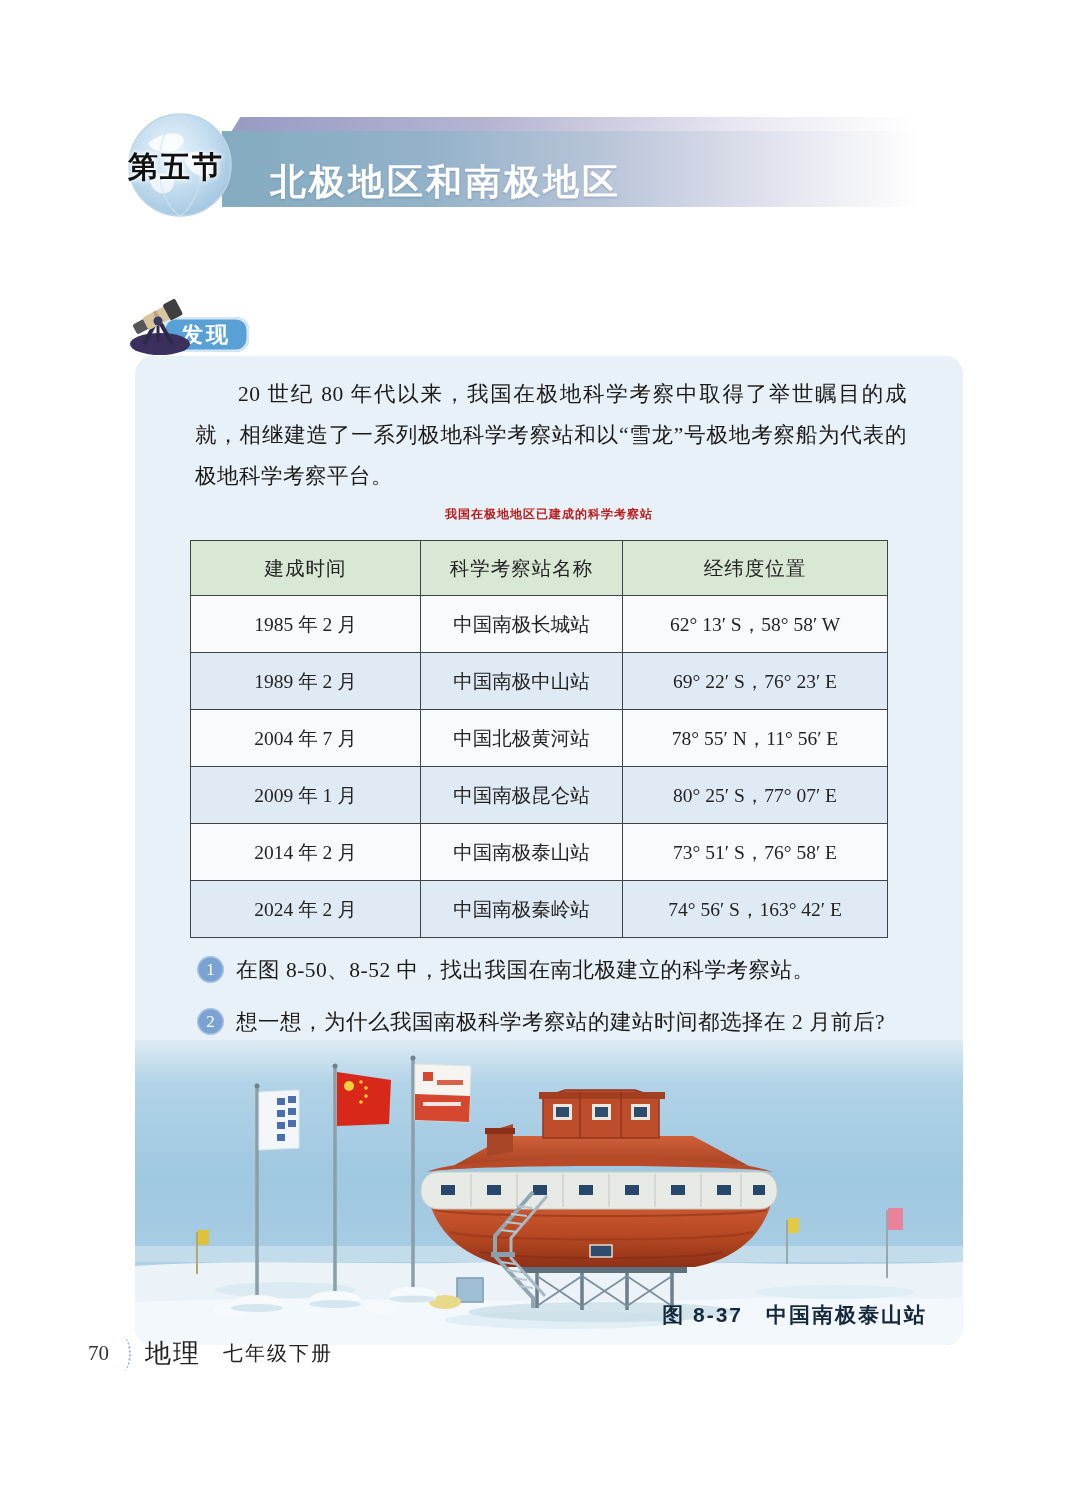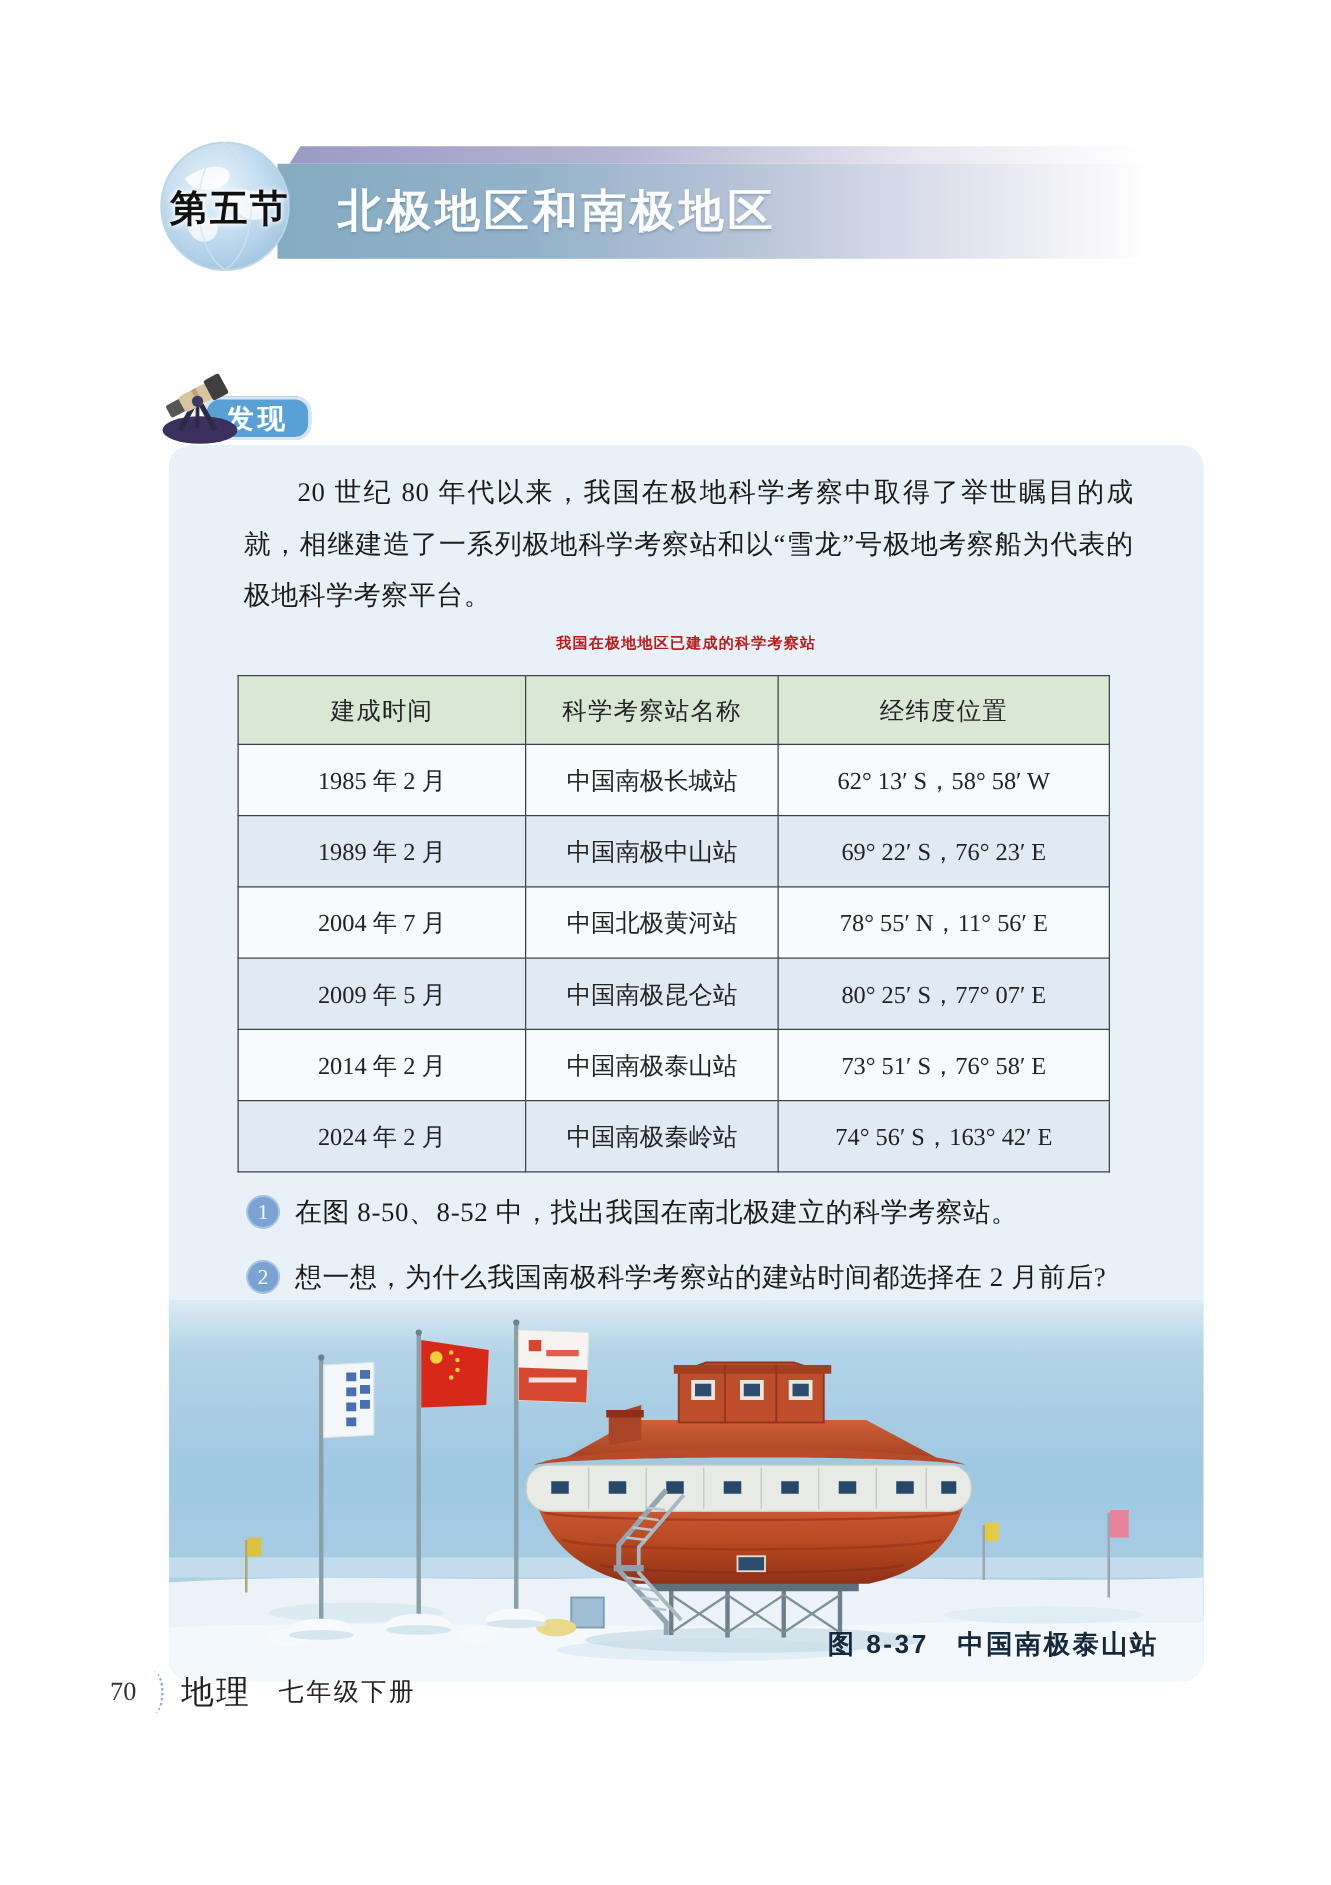--- a/index.html
+++ b/index.html
@@ -10,30 +10,30 @@
 
   
   .hdr-strip {
     position:absolute; left:236px; top:117px; width:712px; height:14px;
     background:linear-gradient(90deg,#9a9bc4 0%,#b4b4d2 35%,#e8e6f1 70%,#ffffff 95%);
     transform:skewX(-32deg);
   }
   .hdr-bar {
     position:absolute; left:222px; top:131px; width:726px; height:76px;
     background:linear-gradient(90deg,#84abc0 0%,#93b2c9 28%,#b8c4d8 52%,#e2e3ee 76%,#ffffff 96%);
-    display:flex; align-items:center;
+    display:flex; align-items:flex-end;
   }
   .hdr-title {
     margin-left:48px; font-family:"Liberation Sans", sans-serif;
     font-size:36px; font-weight:bold; color:#ffffff; letter-spacing:3px;
     text-shadow:0 1px 2px rgba(70,100,130,.35);
   }
   .globe { position:absolute; left:128px; top:113px; width:104px; height:104px; }
   .section-label {
-    position:absolute; left:128px; top:147px; width:104px; text-align:right;
+    position:absolute; left:128px; top:147px; width:104px; text-align:left;
     font-family:Liberation Sans, sans-serif; font-size:30px; font-weight:bold; color:#101010;
     letter-spacing:2px; text-shadow:0 0 4px #ffffff,0 0 6px #ffffff;
   }
 
   
   .badge {
     position:absolute; left:163px; top:317px; width:86px; height:35px;
     background:#58a0d6; border-radius:13px;
     box-shadow:inset 0 0 0 2.5px rgba(255,255,255,.75);
     display:flex; align-items:center; justify-content:center;
@@ -188,21 +188,21 @@
           <td>1989 年 2 月</td>
           <td>中国南极中山站</td>
           <td>69° 22′ S，76° 23′ E</td>
         </tr>
         <tr>
           <td>2004 年 7 月</td>
           <td>中国北极黄河站</td>
           <td>78° 55′ N，11° 56′ E</td>
         </tr>
         <tr class="alt">
-          <td>2009 年 5 月</td>
+          <td>2009 年 1 月</td>
           <td>中国南极昆仑站</td>
           <td>80° 25′ S，77° 07′ E</td>
         </tr>
         <tr>
           <td>2014 年 2 月</td>
           <td>中国南极泰山站</td>
           <td>73° 51′ S，76° 58′ E</td>
         </tr>
         <tr class="alt">
           <td>2024 年 2 月</td>

